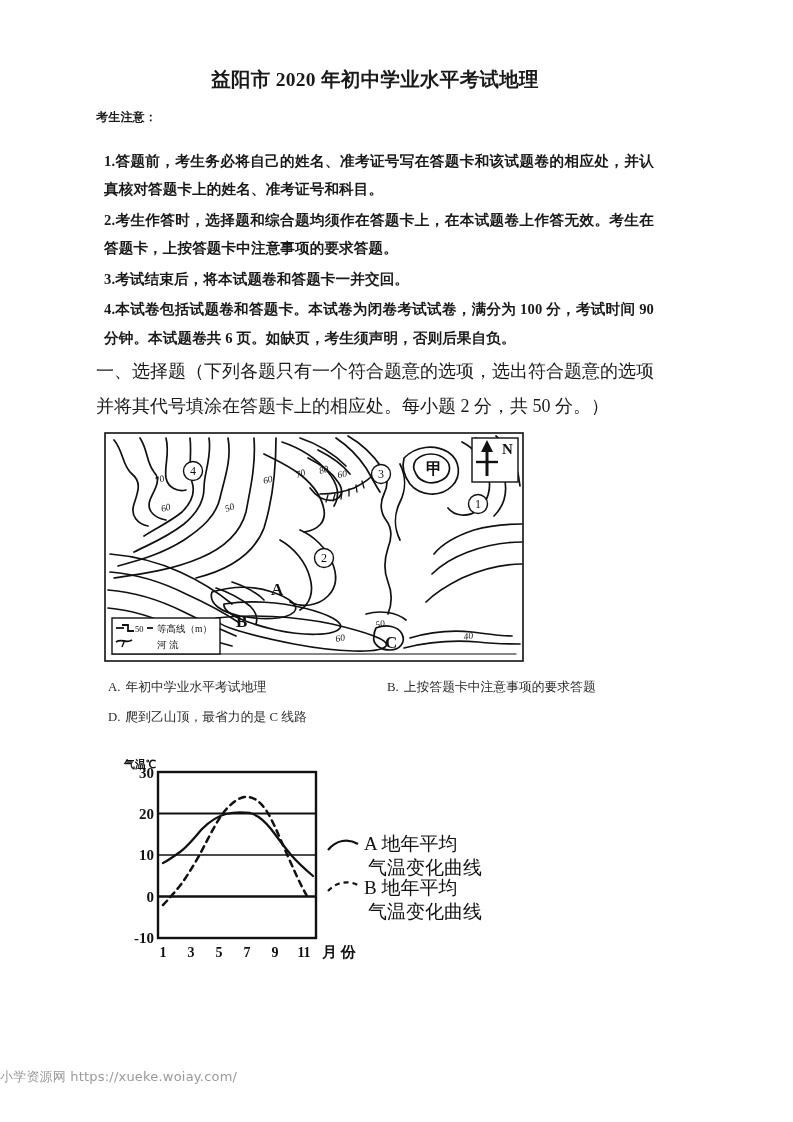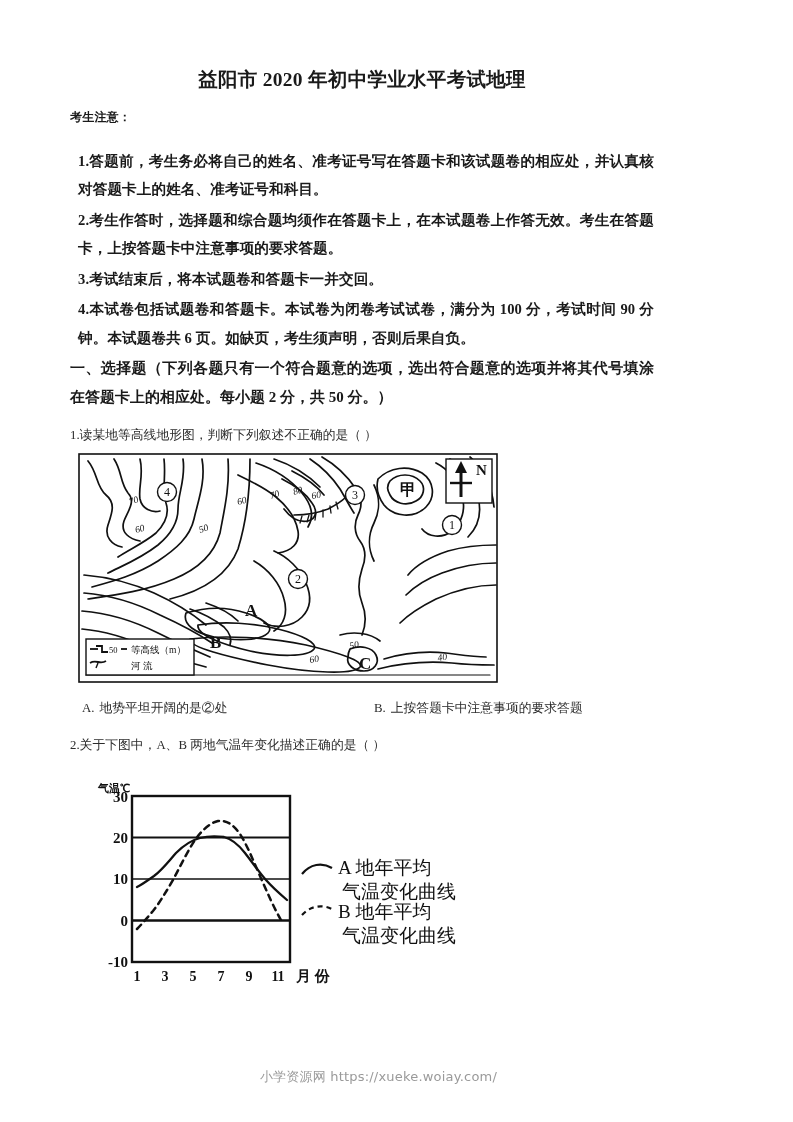--- a/index.html
+++ b/index.html
@@ -14,21 +14,21 @@
     font-family: "Liberation Serif", "DejaVu Serif", serif;
     color: #1a1a1a;
     overflow: hidden;
   }
   .page {
     position: absolute;
     left: 0; top: 0;
     width: 710px;
     height: 1122px;
     box-sizing: border-box;
-    padding: 52px 56px 0 70px;
+    padding: 52px 56px 0 96px;
   }
   .doc-title {
     text-align: center;
     font-size: 19.5px;
     font-weight: bold;
     letter-spacing: 0.3px;
     margin: 14px 0 16px 0;
     font-family: "Liberation Serif", "DejaVu Serif", serif;
   }
   .notice-head {
@@ -39,22 +39,22 @@
   }
   .para {
     font-size: 14.6px;
     font-weight: bold;
     line-height: 1.95;
     margin: 0 0 2px 8px;
     text-align: justify;
     letter-spacing: 0.1px;
   }
   .section-head {
-    font-size: 15px;
-    font-weight: bold;
+    font-size: 18px;
+    font-weight: normal;
     line-height: 1.95;
     margin: 2px 0 0 0;
     text-align: justify;
   }
   .q-stem {
     font-size: 12.8px;
     line-height: 1.6;
     margin: 12px 0 6px 0;
     color: #2b2b2b;
   }
@@ -85,21 +85,21 @@
     height: 212px;
   }
   .fig-map svg, .fig-chart svg { display: block; }
 
   
   .watermark {
     position: absolute;
     left: 0;
     top: 1068px;
     width: 757px;
-    text-align: center;
+    text-align: left;
     font-size: 13px;
     color: #9a9a9a;
     font-family: "DejaVu Sans", "Liberation Sans", sans-serif;
     letter-spacing: 0.2px;
   }
 </style>
 </head>
 <body>
 
 <div class="page">
@@ -108,21 +108,20 @@
 
   <div class="notice-head">考生注意：</div>
 
   <p class="para">1.答题前，考生务必将自己的姓名、准考证号写在答题卡和该试题卷的相应处，并认真核对答题卡上的姓名、准考证号和科目。</p>
   <p class="para">2.考生作答时，选择题和综合题均须作在答题卡上，在本试题卷上作答无效。考生在答题卡，上按答题卡中注意事项的要求答题。</p>
   <p class="para">3.考试结束后，将本试题卷和答题卡一并交回。</p>
   <p class="para">4.本试卷包括试题卷和答题卡。本试卷为闭卷考试试卷，满分为 100 分，考试时间 90 分钟。本试题卷共 6 页。如缺页，考生须声明，否则后果自负。</p>
 
   <p class="section-head">一、选择题（下列各题只有一个符合题意的选项，选出符合题意的选项并将其代号填涂在答题卡上的相应处。每小题 2 分，共 50 分。）</p>
 
-  <p class="q-stem">1.读某地等高线地形图，判断下列叙述不正确的是（    ）</p>
 
   <div class="fig-map">
     <svg viewBox="0 0 420 230" width="420" height="230" xmlns="http://www.w3.org/2000/svg">
       <rect x="1" y="1" width="418" height="228" fill="#ffffff" stroke="#111" stroke-width="1.6"></rect>
       <g fill="none" stroke="#111" stroke-width="1.7" stroke-linecap="round" stroke-linejoin="round">
 
         <path d="M10 8 C 20 20, 18 34, 28 42 C 38 50, 34 60, 30 72 C 26 84, 34 92, 44 94"></path>
         <path d="M36 6 C 44 18, 42 30, 50 40 C 58 48, 50 58, 46 68 C 42 80, 52 86, 62 88"></path>
         <path d="M62 6 C 66 22, 60 34, 62 46 C 64 56, 74 60, 82 58"></path>
         <path d="M86 6 C 88 22, 84 36, 88 50 C 92 62, 86 72, 78 80 C 66 90, 52 96, 40 104"></path>
@@ -244,28 +243,30 @@
         <text x="53" y="200" font-family="Liberation Serif, serif" font-size="9.5" fill="#111">等高线（m）</text>
         <path d="M12 210 C 18 206, 22 212, 28 208" stroke="#111" stroke-width="1.8" fill="none"></path>
         <path d="M20 210 L 18 215" stroke="#111" stroke-width="1.4"></path>
         <text x="53" y="216" font-family="Liberation Serif, serif" font-size="9.5" fill="#111">河  流</text>
       </g>
     </svg>
   </div>
 
   <div class="options">
     <div class="opt">
-      <span class="lab">A.</span><span>地势平坦开阔的是②处</span>
+      <span class="lab">A.</span><span>年初中学业水平考试地理</span>
     </div>
     <div class="opt">
       <span class="lab">B.</span><span>上按答题卡中注意事项的要求答题</span>
     </div>
+    <div class="opt">
+      <span class="lab">D.</span><span>爬到乙山顶，最省力的是 C 线路</span>
+    </div>
   </div>
 
-  <p class="q-stem">2.关于下图中，A、B 两地气温年变化描述正确的是（    ）</p>
 
   <div class="fig-chart">
     <svg viewBox="0 0 450 212" width="450" height="212" xmlns="http://www.w3.org/2000/svg">
 
       <text x="18" y="14" font-family="Liberation Serif, serif" font-size="11" font-weight="bold" fill="#111">气温℃</text>
 
       <rect x="52" y="18" width="158" height="166" fill="#ffffff" stroke="#111" stroke-width="2.4"></rect>
 
       <g stroke="#111">
         <line x1="52" y1="59.5" x2="210" y2="59.5" stroke-width="2.2"></line>

